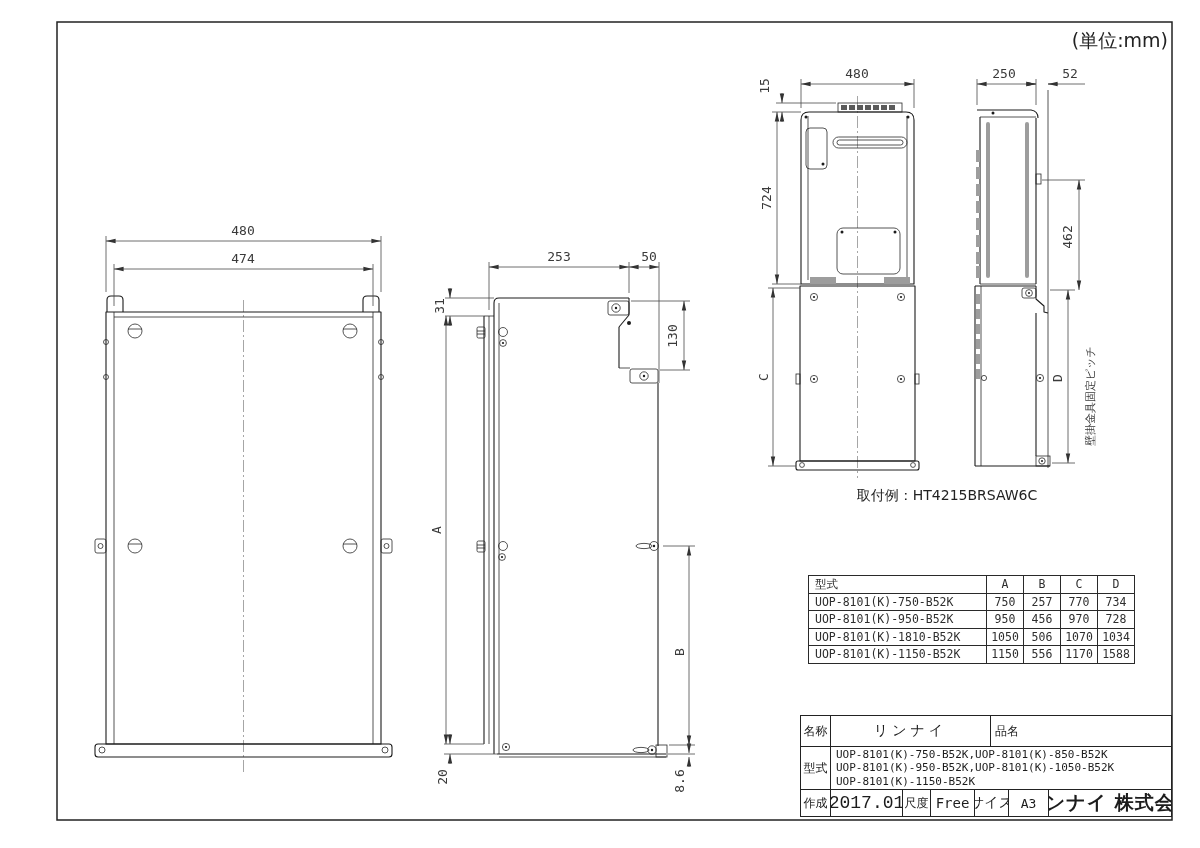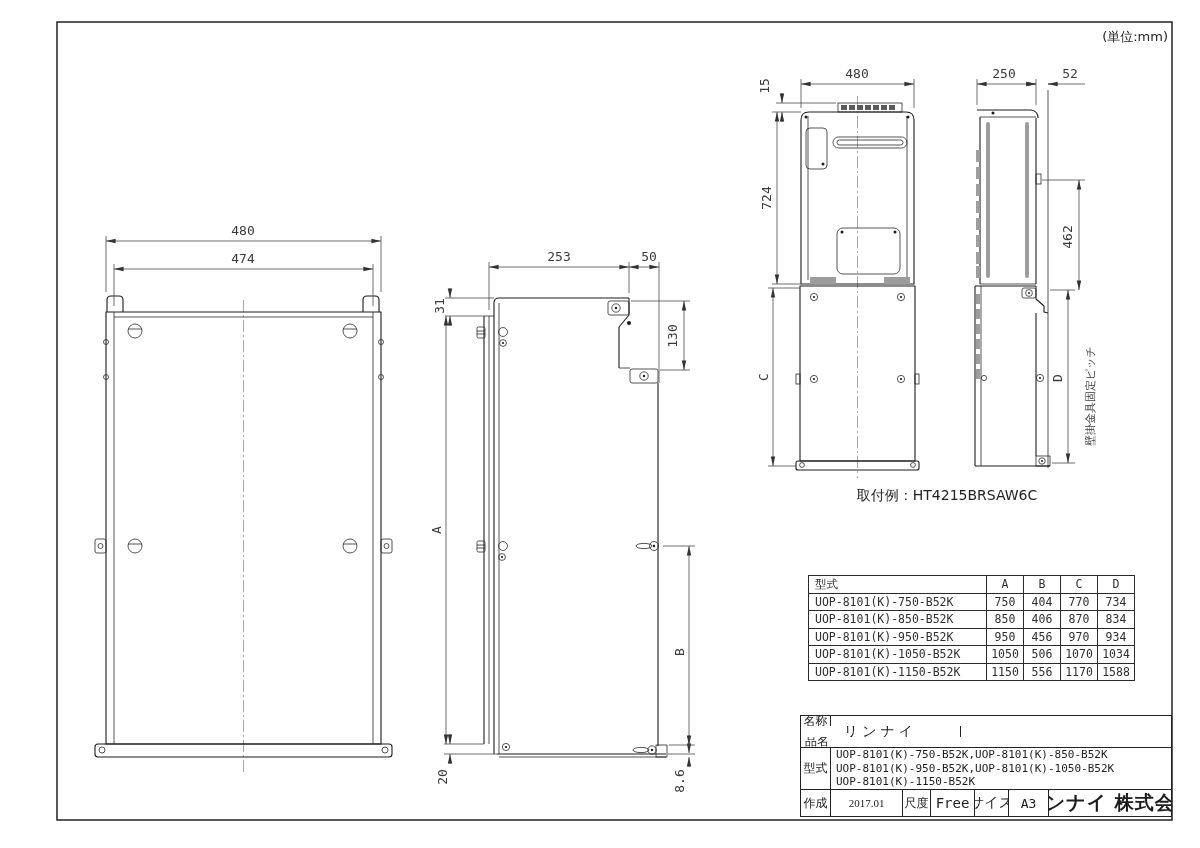--- a/index.html
+++ b/index.html
@@ -12,49 +12,49 @@
   .diml{stroke:#4a4a4a;stroke-width:0.8;fill:none;}
   .cl{stroke:#8f8f8f;stroke-width:0.8;fill:none;stroke-dasharray:12 3 2 3;}
   .gry{fill:#9d9d9d;stroke:none;}
   .dkg{fill:#5a5a5a;stroke:none;}
   .dot{fill:#1c1c1c;stroke:none;}
   text.dim{font:13px "DejaVu Sans Mono",monospace;fill:#3a3a3a;}
   text.note{font:14px "DejaVu Sans",sans-serif;fill:#222;}
   text.vnote{font:11px "DejaVu Sans",sans-serif;fill:#3a3a3a;}
   
   .unit-note{position:absolute;left:1020px;top:28px;width:148px;text-align:right;
-             font-size:13px;color:#222;}
+             font-size:19px;color:#222;}
   .sheet-code{position:absolute;left:1090px;top:848px;width:82px;text-align:right;
               font-size:9.5px;color:#222;}
   
   .spec{position:absolute;left:808px;top:575px;border-collapse:collapse;
         font-family:"DejaVu Sans Mono",monospace;font-size:11.5px;color:#2e2e2e;}
   .spec td,.spec th{border:1px solid #2a2a2a;height:16.5px;padding:0 3px;
         font-weight:normal;text-align:center;white-space:nowrap;}
   .spec .mcol{width:168px;text-align:left;padding-left:6px;}
   .spec .ncol{width:30px;}
   
   .tblock{position:absolute;left:800px;top:715px;width:372px;height:102px;
           border:1.5px solid #222;box-sizing:border-box;display:flex;flex-direction:column;
           font-size:12.5px;color:#1c1c1c;background:#fff;}
   .tb-row{display:flex;border-bottom:1px solid #222;box-sizing:border-box;}
   .tb-row:last-child{border-bottom:none;}
   .tb-cell{display:flex;align-items:center;justify-content:center;box-sizing:border-box;
            border-right:1px solid #222;overflow:hidden;white-space:nowrap;}
   .tb-cell:last-child{border-right:none;}
-  .r1{height:32px;flex-direction:column;}
+  .r1{height:32px;}
   .r2{height:44px;}
   .r3{flex:1;}
   .lab{font-size:12px;}
   .big{font-size:14px;letter-spacing:4px;}
   .big2{font-size:13px;letter-spacing:3px;}
   .models{flex-direction:column;align-items:flex-start;justify-content:center;
           padding-left:5px;font-family:"DejaVu Sans Mono",monospace;font-size:11px;line-height:13.5px;}
   .company{font-size:19px;font-weight:bold;letter-spacing:1px;}
-  .created{font-size:11px;font-family:Liberation Serif, serif;}
+  .created{font-size:18px;font-family:Liberation Mono, monospace;}
   .freeval{font-size:14px;font-family:"DejaVu Sans Mono",monospace;text-align:right;}
   .a3val{font-size:13px;font-family:"DejaVu Sans Mono",monospace;}
   .szlab{font-size:14px;}
 </style>
 </head>
 <body>
 
 <div class="sheet">
 
   <svg width="1200" height="848" viewBox="0 0 1200 848">
@@ -367,40 +367,33 @@
         <tr>
       <th class="mcol">型式</th>
       <th class="ncol">A</th>
       <th class="ncol">B</th>
       <th class="ncol">C</th>
       <th class="ncol">D</th>
     </tr>
     <tr>
       <td class="mcol">UOP-8101(K)-750-B52K</td>
       <td>750</td>
-      <td>404</td>
+      <td>257</td>
       <td>770</td>
       <td>734</td>
-    </tr>
-    <tr>
-      <td class="mcol">UOP-8101(K)-850-B52K</td>
-      <td>850</td>
-      <td>406</td>
-      <td>870</td>
-      <td>834</td>
     </tr>
     <tr>
       <td class="mcol">UOP-8101(K)-950-B52K</td>
       <td>950</td>
       <td>456</td>
       <td>970</td>
-      <td>934</td>
+      <td>728</td>
     </tr>
     <tr>
-      <td class="mcol">UOP-8101(K)-1050-B52K</td>
+      <td class="mcol">UOP-8101(K)-1810-B52K</td>
       <td>1050</td>
       <td>506</td>
       <td>1070</td>
       <td>1034</td>
     </tr>
     <tr>
       <td class="mcol">UOP-8101(K)-1150-B52K</td>
       <td>1150</td>
       <td>556</td>
       <td>1170</td>

